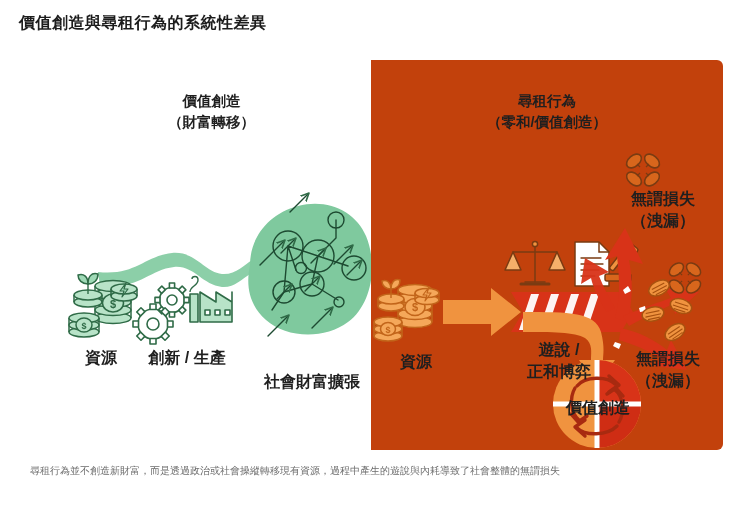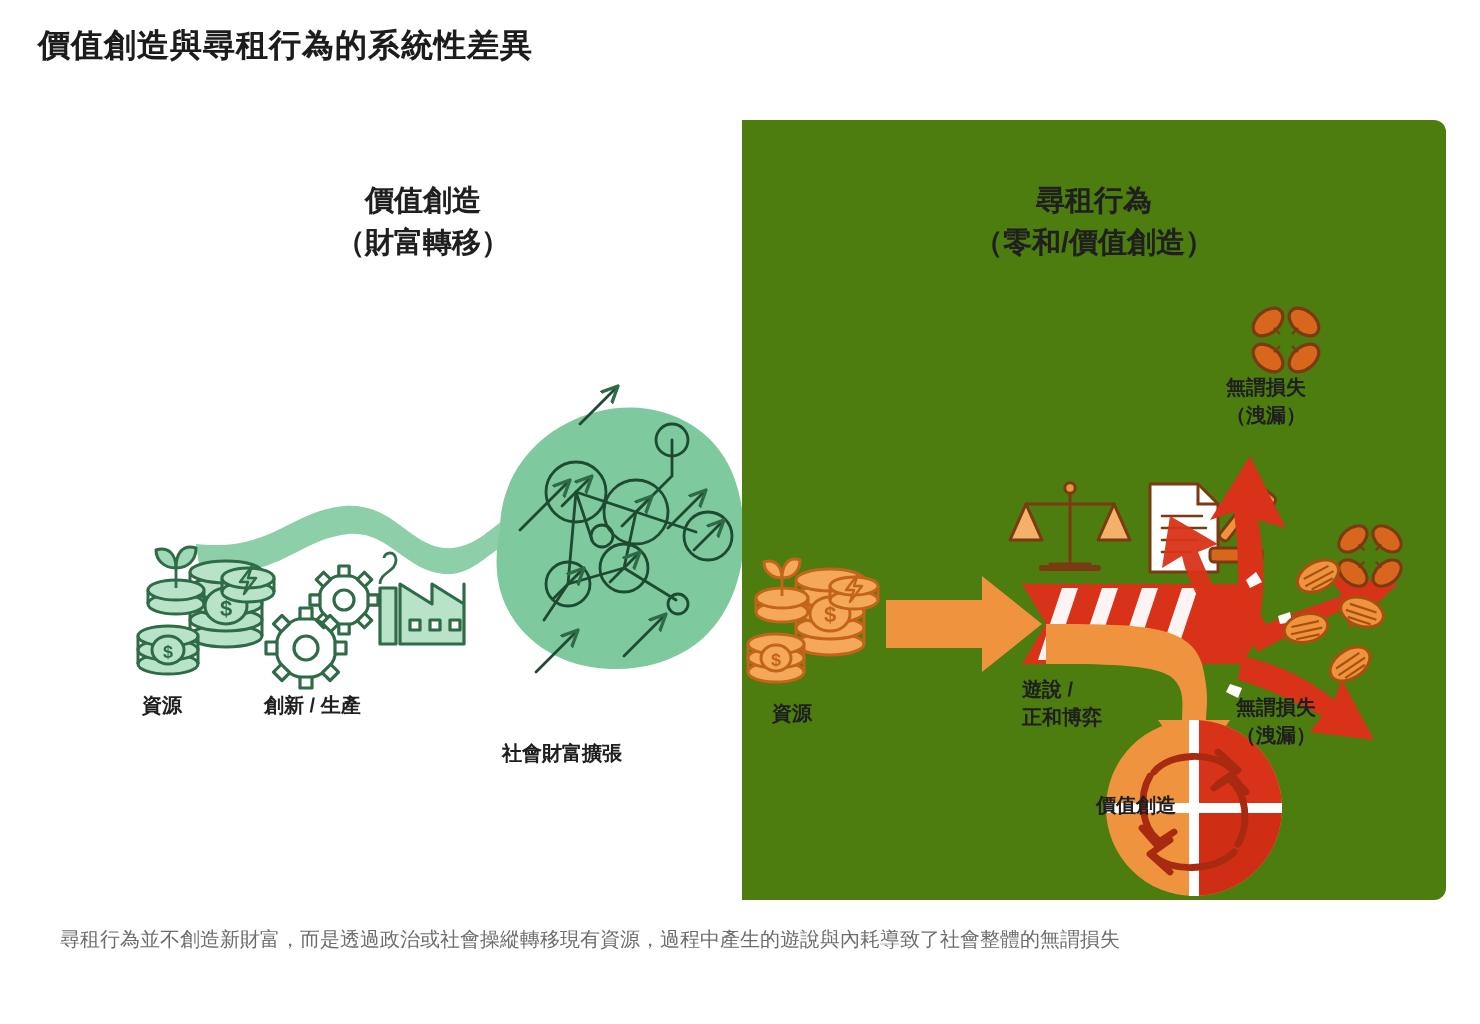--- a/index.html
+++ b/index.html
@@ -43,21 +43,21 @@
   }
   #panel-left {
     left: 16px;
     width: 351px;
     background: #ffffff;
     text-decoration: underline;
   }
   #panel-right {
     left: 351px;
     width: 352px;
-    background: #4d7c0f;
+    background: #c2410c;
   }
   .panel-heading {
     position: absolute;
     top: 31px;
     width: 100%;
     text-align: center;
     font-size: 14.5px;
     font-weight: 700;
     line-height: 1.45;
     color: #1f1f1f;
@@ -68,23 +68,24 @@
   }
   .stage {
     position: absolute;
     left: 0;
     top: 0;
     width: 100%;
     height: 100%;
   }
   .cap {
     position: absolute;
-    font-size: 10px;
+    font-size: 16px;
     font-weight: 700;
     color: #1f1f1f;
+    text-align: center;
     line-height: 1.35;
     white-space: nowrap;
   }
   #caption {
     position: absolute;
     left: 30px;
     top: 462px;
     width: 690px;
     font-size: 10px;
     line-height: 1.75;

